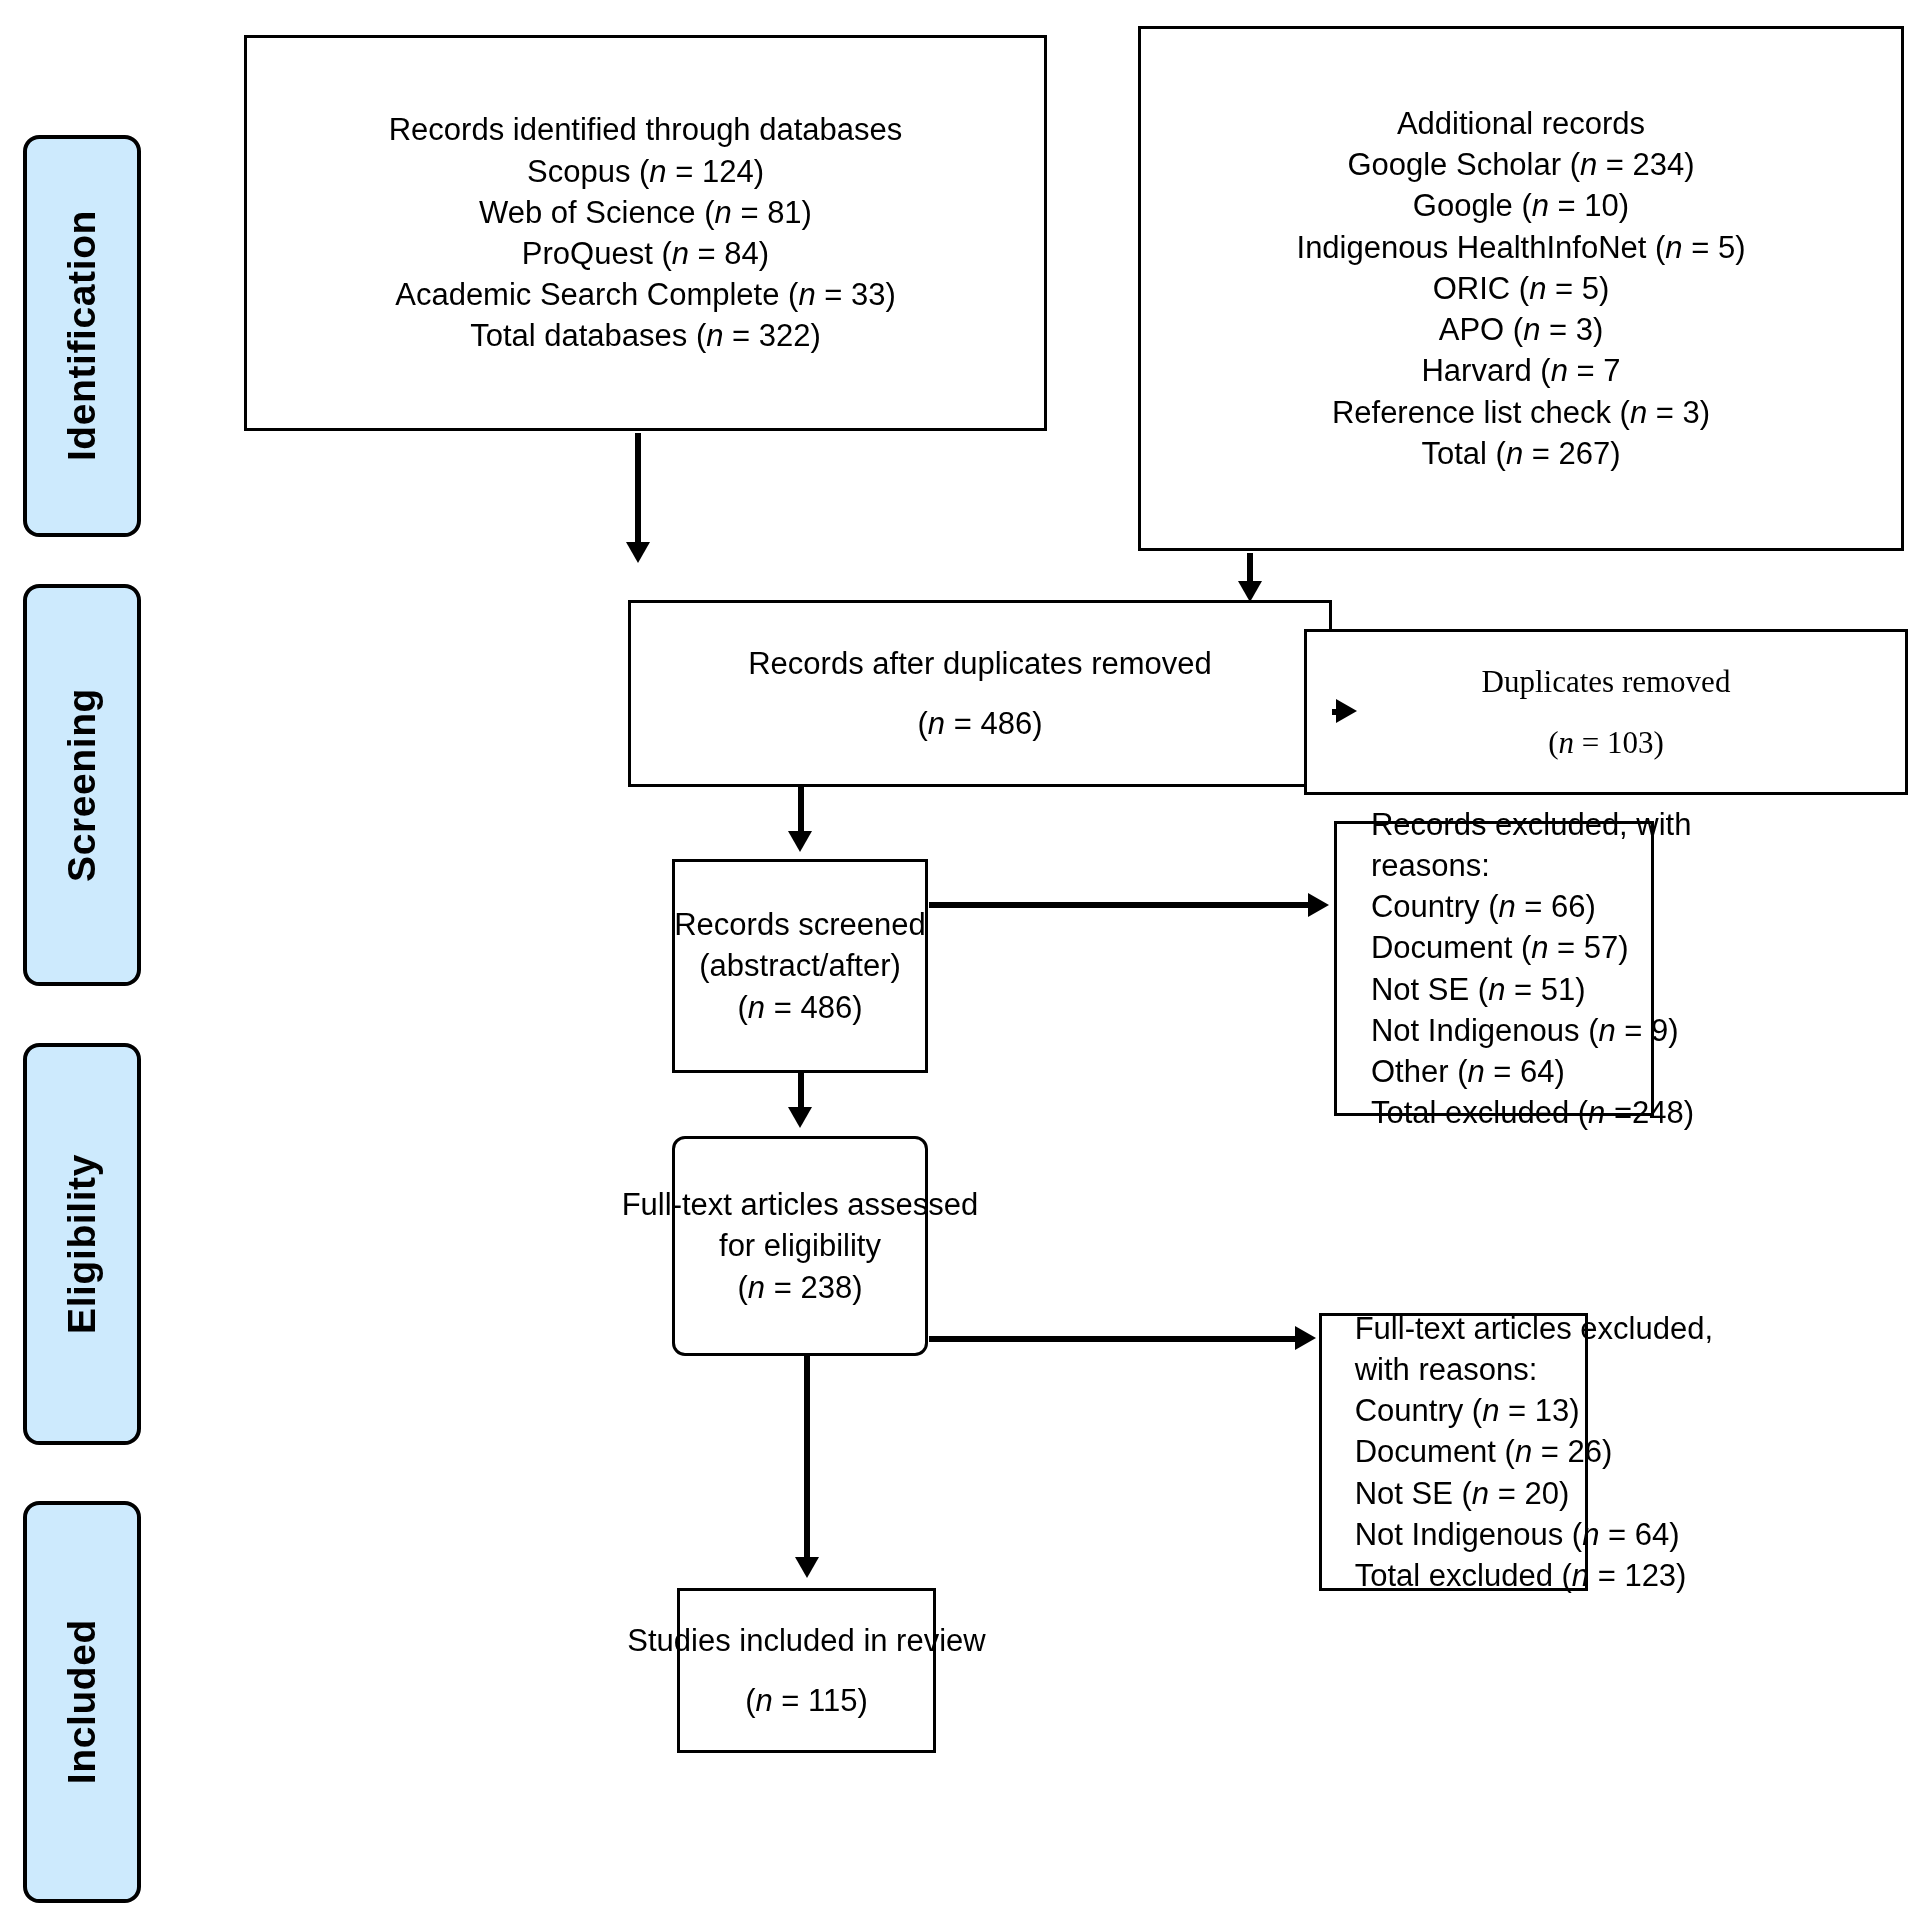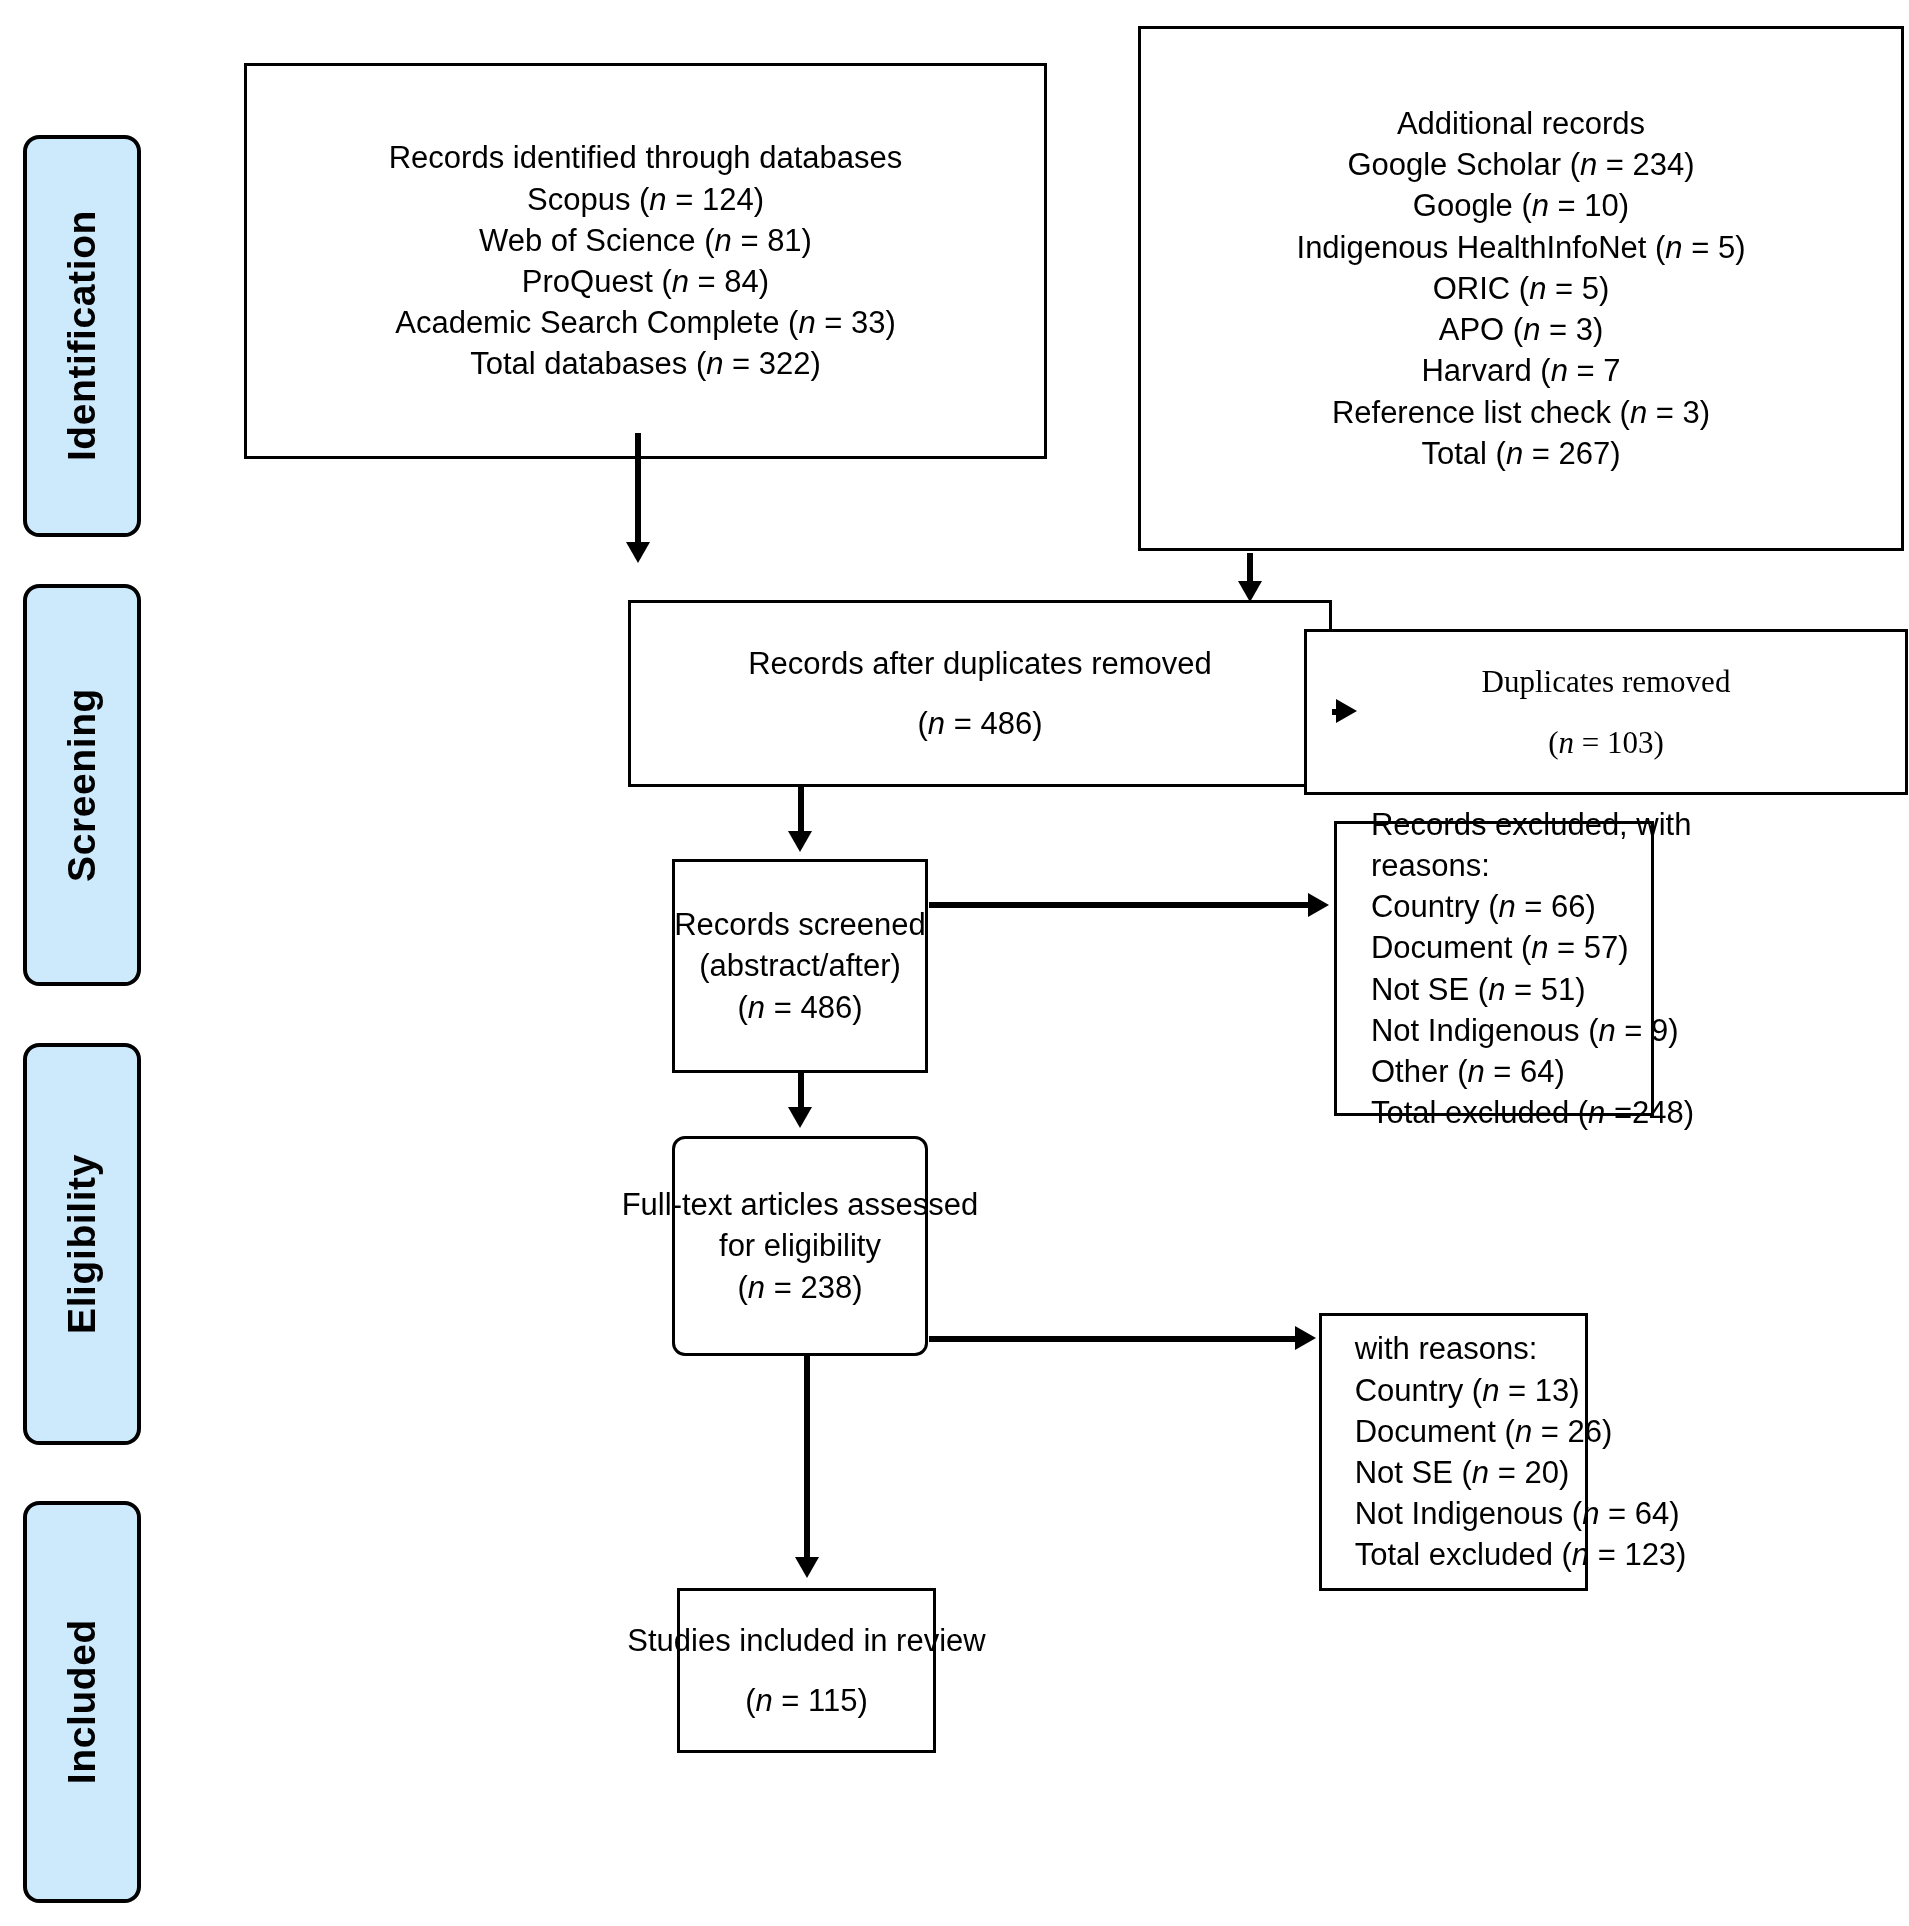--- a/index.html
+++ b/index.html
@@ -100,21 +100,21 @@
   </div>
 
   <div class="phase-tab" style="left:22.6px; top:1043px; width:118px; height:402px;">
     <span class="phase-label">Eligibility</span>
   </div>
 
   <div class="phase-tab" style="left:22.6px; top:1501px; width:118px; height:402px;">
     <span class="phase-label">Included</span>
   </div>
 
-  <div class="flow-box centered" style="left:244px; top:35px; width:803px; height:396px; padding:0 16.3px;margin-top:28px;">
+  <div class="flow-box centered" style="left:244px; top:35px; width:803px; height:396px; padding:0 16.3px;">
     <div class="line">Records identified through databases</div>
     <div class="line">Scopus (<em>n</em> = 124)</div>
     <div class="line">Web of Science (<em>n</em> = 81)</div>
     <div class="line">ProQuest (<em>n</em> = 84)</div>
     <div class="line">Academic Search Complete (<em>n</em> = 33)</div>
     <div class="line">Total databases (<em>n</em> = 322)</div>
   </div>
 
   <div class="flow-box centered" style="left:1138px; top:26px; width:766px; height:525px; padding:0 16.3px;">
     <div class="line">Additional records</div>
@@ -173,20 +173,21 @@
   <div class="v-line" style="left:798px; top:1073px; width:5.7px; height:41px;"></div>
   <div class="arrow-down" style="left:788px; top:1107px;"></div>
 
   <div class="flow-box centered" style="left:672px; top:1136px; width:256px; height:220px; padding:0 8.8px;border-radius:13px;">
     <div class="line">Full-text articles assessed</div>
     <div class="line">for eligibility</div>
     <div class="line">(<em>n</em> = 238)</div>
   </div>
 
   <div class="flow-box lefted" style="left:1319px; top:1313px; width:269px; height:278px; padding:0 11.3px;">
+    <div class="line pad">Full-text articles excluded,</div>
     <div class="line pad">with reasons:</div>
     <div class="line pad">Country (<em>n</em> = 13)</div>
     <div class="line pad">Document (<em>n</em> = 26)</div>
     <div class="line pad">Not SE (<em>n</em> = 20)</div>
     <div class="line pad">Not Indigenous (<em>n</em> = 64)</div>
     <div class="line pad">Total excluded (<em>n</em> = 123)</div>
   </div>
 
   <div class="h-line" style="left:929px; top:1336px; width:371px; height:6.3px;"></div>
   <div class="arrow-right" style="left:1295px; top:1326px;"></div>

